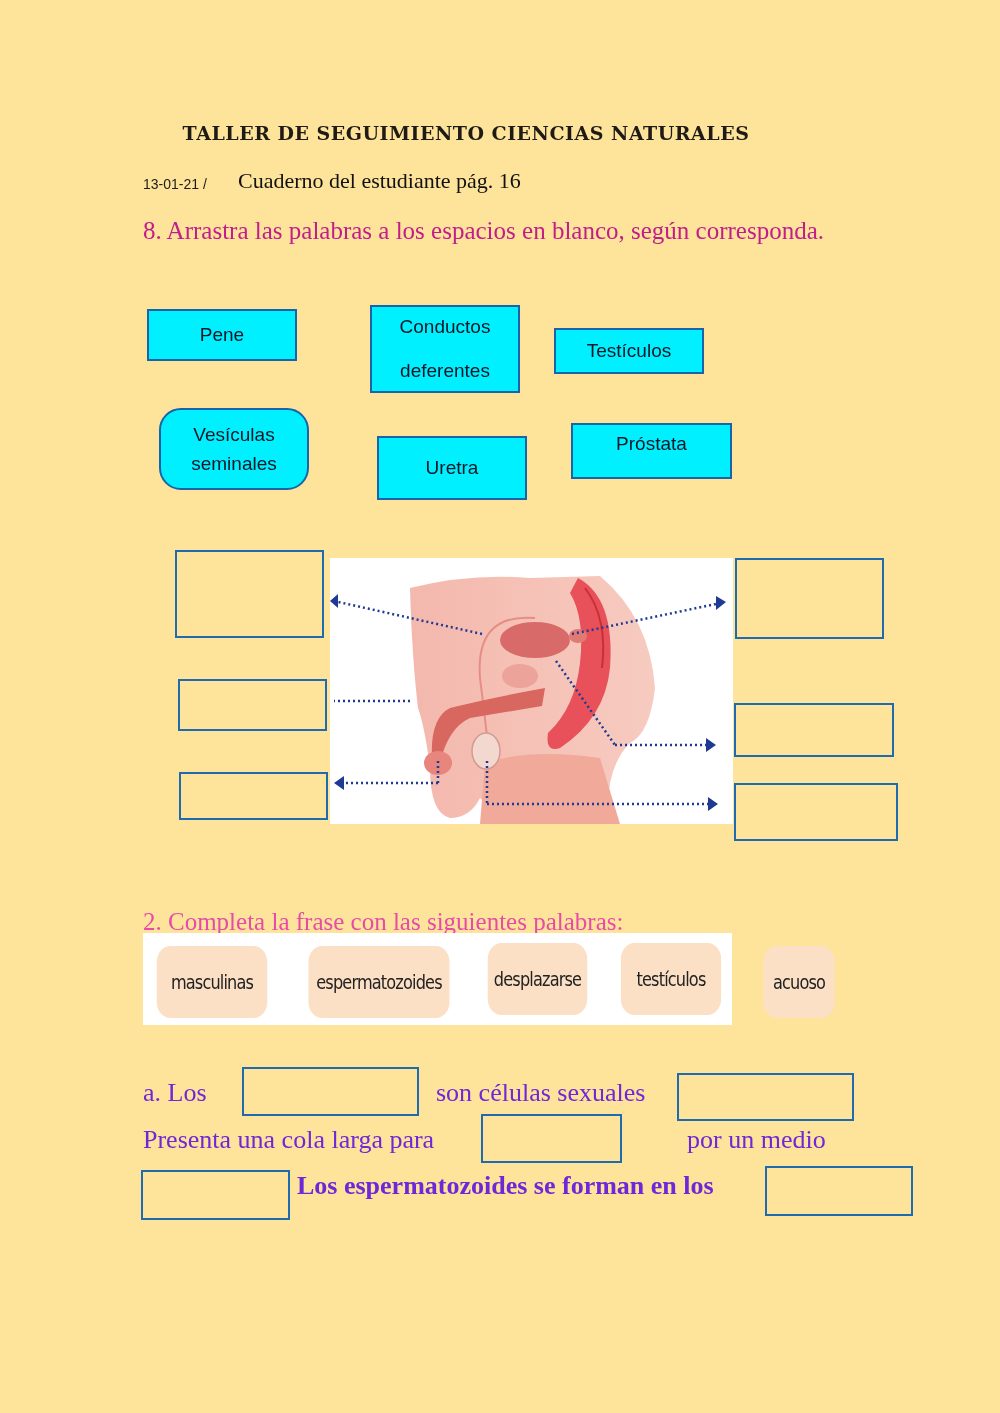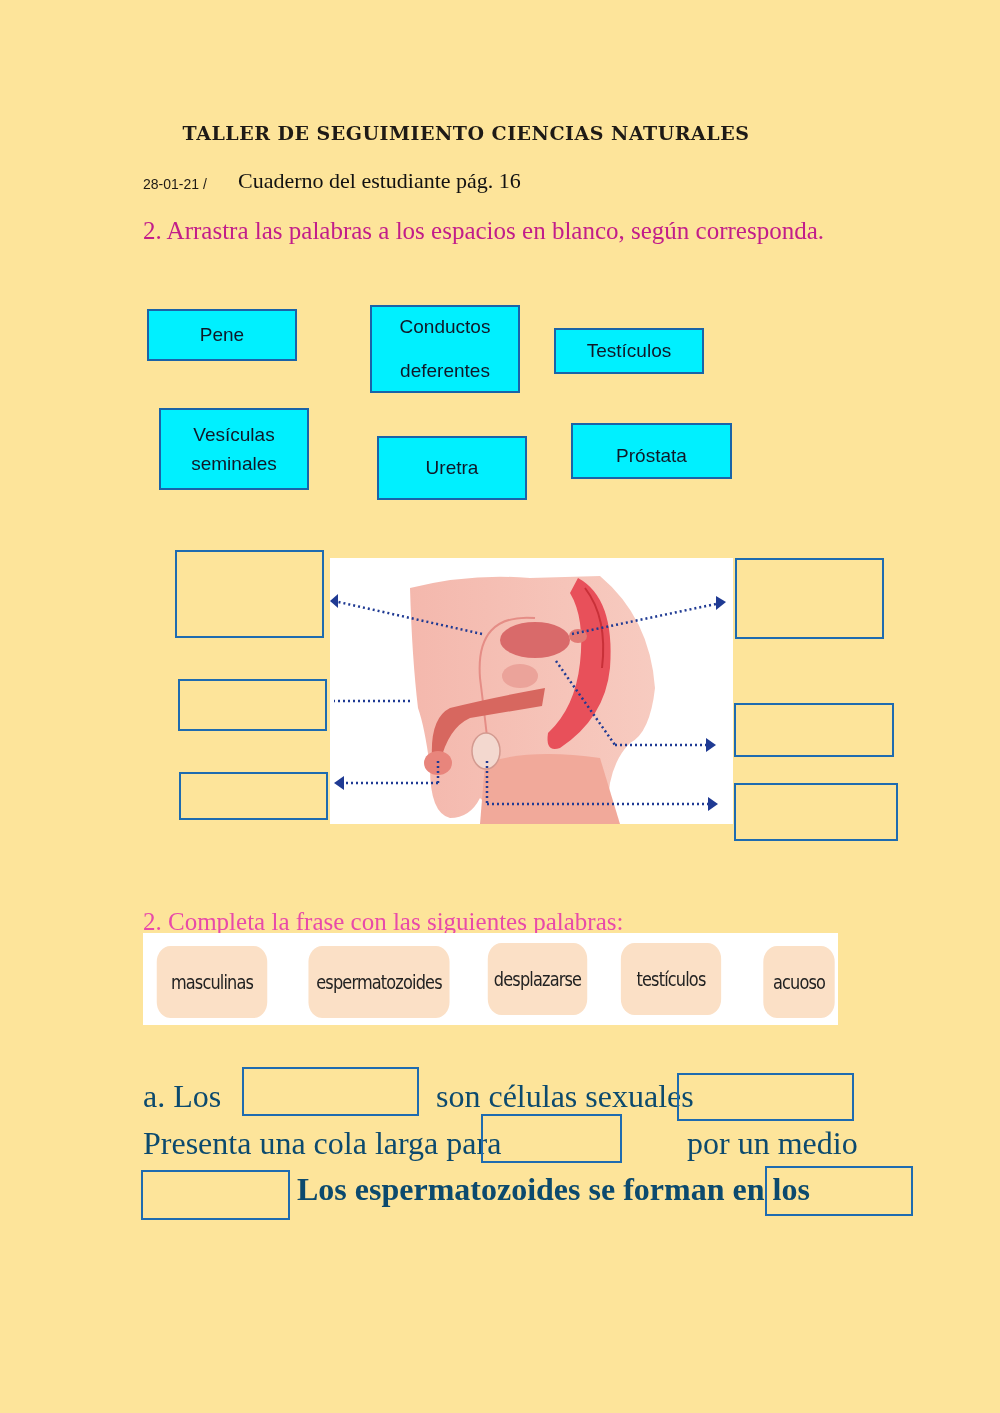--- a/index.html
+++ b/index.html
@@ -6,49 +6,49 @@
   body{width:1000px;height:1413px;background:#fde49a;position:relative;overflow:hidden;font-family:"Liberation Serif",serif;}
   .abs{position:absolute;}
   .title{left:0;width:932px;top:122px;text-align:center;font-family:"DejaVu Serif",serif;font-weight:bold;font-size:19px;color:#1e1a16;letter-spacing:0.5px;text-transform:uppercase;}
   .date{left:143px;top:176px;font-family:"Liberation Sans",sans-serif;font-size:14px;color:#1e1a16;}
   .subtitle{left:238px;top:168px;font-family:Liberation Serif, serif;font-size:22px;color:#111;}
   .q1{left:143px;top:214px;width:713px;font-size:25px;color:#c21d8a;text-align:justify;text-align-last:left;line-height:33px;}
   .chip{background:#00f0ff;border:2px solid #1a63a8;box-sizing:border-box;display:flex;align-items:center;justify-content:center;text-align:center;font-family:"Liberation Sans",sans-serif;font-size:19px;color:#101828;cursor:grab;line-height:1.55;}
   .drop{border:2px solid #1e6bb0;box-sizing:border-box;background:transparent;}
   .diagram{left:330px;top:558px;width:403px;height:266px;background:#ffffff;overflow:hidden;}
   .q2{left:143px;top:908px;font-size:25px;color:#e84aa9;}
-  .wordbank{left:143px;top:933px;width:695px;height:92px;background:#ffffff;}
+  .wordbank{left:143px;top:933px;width:589px;height:92px;background:#ffffff;}
   .word{position:absolute;background:#fbe0c6;border-radius:16px;display:flex;align-items:center;justify-content:center;font-family:"DejaVu Sans",sans-serif;font-size:19px;color:#222;letter-spacing:-1px;transform:scaleX(0.85);}
-  .sent{font-size:32px;color:#0c4a6e;}
+  .sent{font-size:26px;color:#6d28d9;}
   .blank{border:2px solid #1e6bb0;box-sizing:border-box;}
 </style>
 </head>
 <body>
 
 <div class="abs title">TALLER DE SEGUIMIENTO CIENCIAS NATURALES</div>
-<div class="abs date">28-01-21 /</div>
+<div class="abs date">13-01-21 /</div>
 <div class="abs subtitle">Cuaderno del estudiante pág. 16</div>
-<div class="abs q1">2. Arrastra las palabras a los espacios en blanco, según corresponda.</div>
+<div class="abs q1">8. Arrastra las palabras a los espacios en blanco, según corresponda.</div>
 
 <div class="abs chip" style="left:147px;top:309px;width:150px;height:52px;">
     <span>Pene</span>
   </div>
 <div class="abs chip" style="left:370px;top:305px;width:150px;height:88px;padding:0 6px;">
     <span style="line-height:44px;">Conductos deferentes</span>
   </div>
 <div class="abs chip" style="left:554px;top:328px;width:150px;height:46px;">
     <span>Testículos</span>
   </div>
-<div class="abs chip" style="left:159px;top:408px;width:150px;height:82px;padding:0 20px;">
+<div class="abs chip" style="left:159px;top:408px;width:150px;height:82px;padding:0 20px;border-radius:22px;">
     <span>Vesículas seminales</span>
   </div>
 <div class="abs chip" style="left:377px;top:436px;width:150px;height:64px;">
     <span>Uretra</span>
   </div>
-<div class="abs chip" style="left:571px;top:423px;width:161px;height:56px;align-items:flex-start;padding-top:16px;">
+<div class="abs chip" style="left:571px;top:423px;width:161px;height:56px;align-items:flex-start;padding-top:4px;">
     <span>Próstata</span>
   </div>
 
 <div class="abs diagram">
   <svg width="403" height="266" viewBox="0 0 403 266">
     <defs>
       <linearGradient id="skin" x1="0" y1="0" x2="1" y2="0">
         <stop offset="0" stop-color="#f4b8ad"></stop>
           <stop offset="1" stop-color="#f7cbc0"></stop>
       </linearGradient>

